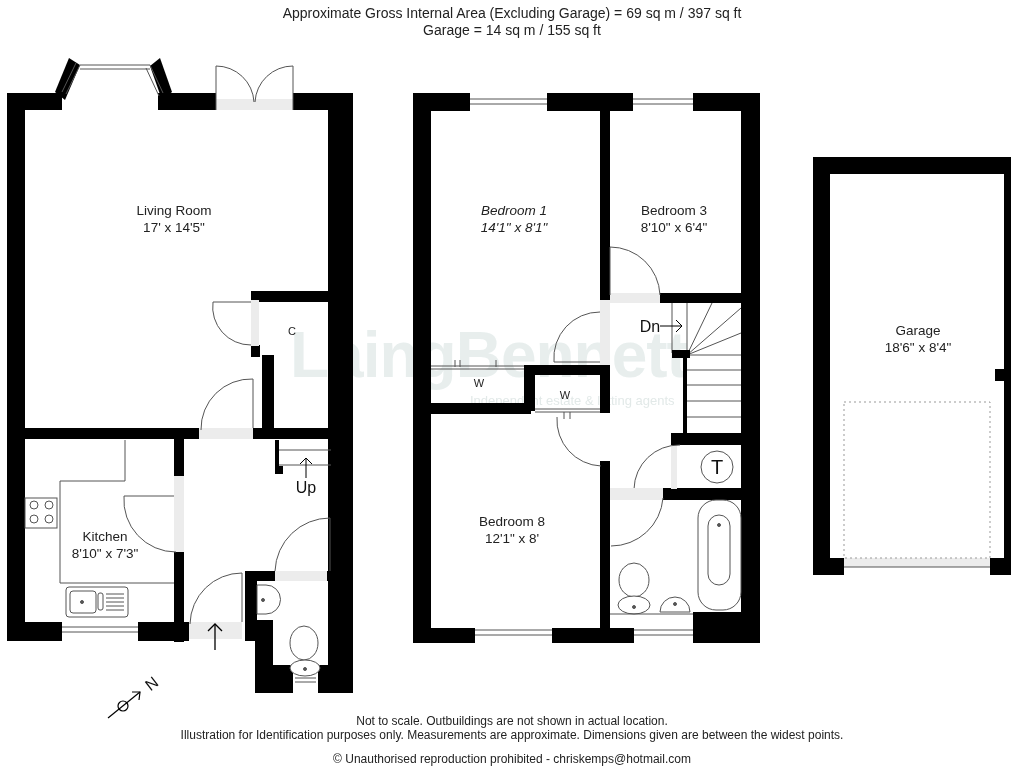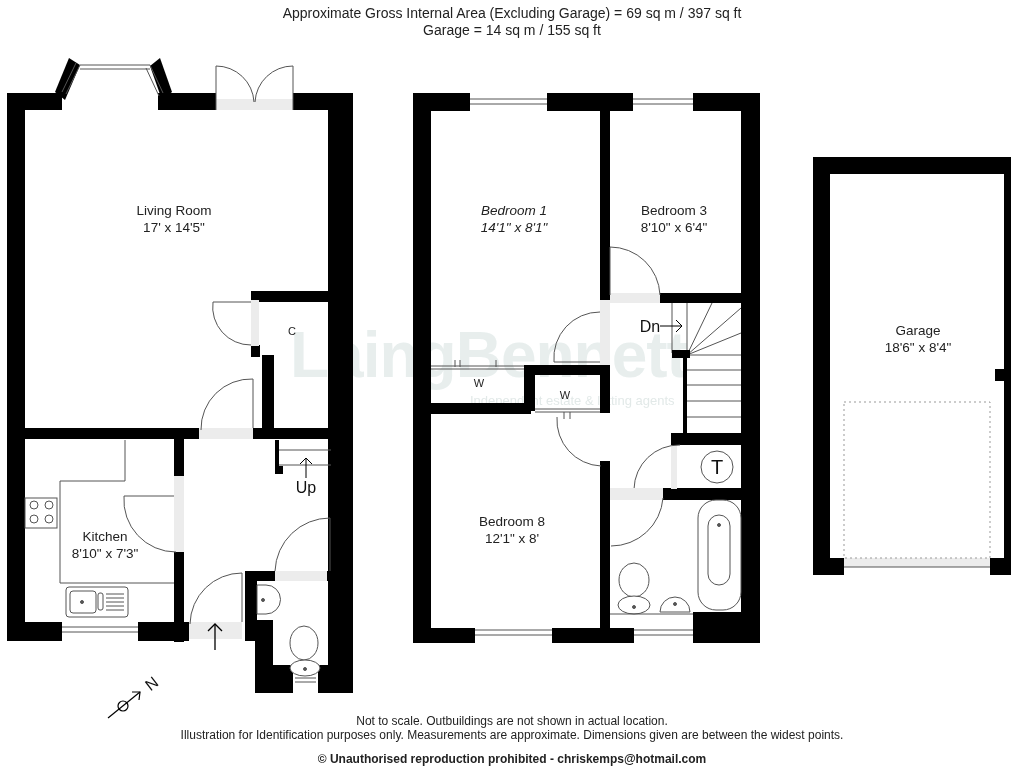--- a/index.html
+++ b/index.html
@@ -315,13 +315,13 @@
   <div>12'1" x 8'</div>
 </div>
 
 <div class="lbl" style="left:918px;top:315px;margin-top:7px;">
   <div>Garage</div>
   <div>18'6" x 8'4"</div>
 </div>
 
 <div class="ftr" style="top:729px;">Illustration for Identification purposes only.  Measurements are approximate. Dimensions given are between the widest points.</div>
 <div class="ftr" style="top:715px;">Not to scale.  Outbuildings are not shown in actual location.</div>
-<div class="ftr" style="top:753px;font-weight:bold;">© Unauthorised reproduction prohibited  -  chriskemps@hotmail.com</div>
+<div class="ftr" style="top:753px;">© Unauthorised reproduction prohibited  -  chriskemps@hotmail.com</div>
 
 </body></html>

